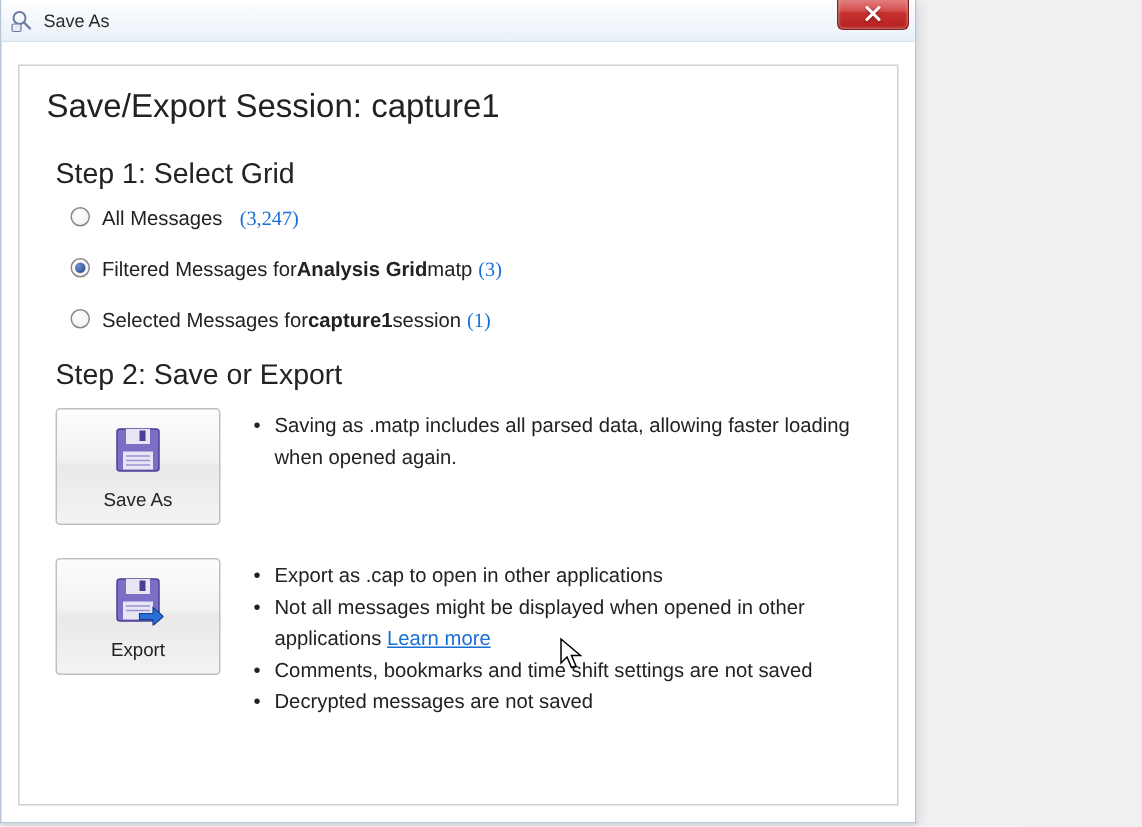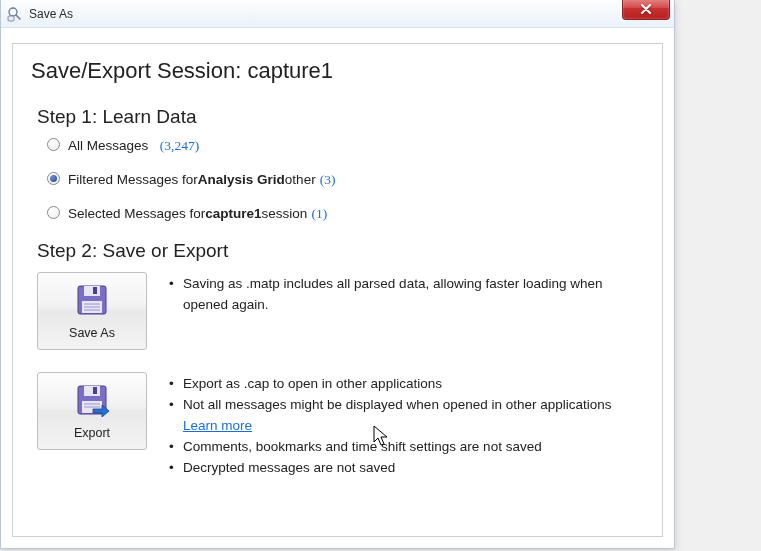--- a/index.html
+++ b/index.html
@@ -8,21 +8,21 @@
     font-family: "Segoe UI", Tahoma, sans-serif;
     background: #f0f0f0;
     width: 761px;
     height: 551px;
     overflow: hidden;
     position: relative;
   }
   .window {
     position: absolute;
     top: 0; left: 0;
-    width: 675px;
+    width: 611px;
     height: 549px;
     background: #ffffff;
     border: 1px solid #b8c6d6;
     border-top: none;
     box-shadow: 0 2px 8px rgba(0,0,0,0.15);
   }
   .titlebar {
     height: 28px;
     background: linear-gradient(to bottom, #fdfeff, #eaf1f9);
     border-bottom: 1px solid #d8e1ec;
@@ -172,34 +172,34 @@
       <svg width="12" height="10" viewBox="0 0 12 10">
         <path d="M2 1 L10 9 M10 1 L2 9" stroke="#fff" stroke-width="2" stroke-linecap="round"></path>
       </svg>
     </div>
   </div>
 
   <div class="inner">
 
     <div class="page-title">Save/Export Session:  capture1</div>
 
-    <div class="step-heading">Step 1: Learn Data</div>
+    <div class="step-heading">Step 1: Select Grid</div>
 
     <div class="radio-row">
       <span class="radio"></span>
       <span>All Messages</span>
       <span>&nbsp;&nbsp;</span>
       <span class="count-link">(3,247)</span>
     </div>
 
     <div class="radio-row">
       <span class="radio checked"></span>
       <span>Filtered Messages for </span>
       <span class="bold">Analysis Grid</span>
-      <span> other </span>
+      <span> matp </span>
       <span class="count-link">(3)</span>
     </div>
 
     <div class="radio-row">
       <span class="radio"></span>
       <span>Selected Messages for </span>
       <span class="bold">capture1</span>
       <span> session </span>
       <span class="count-link">(1)</span>
     </div>

